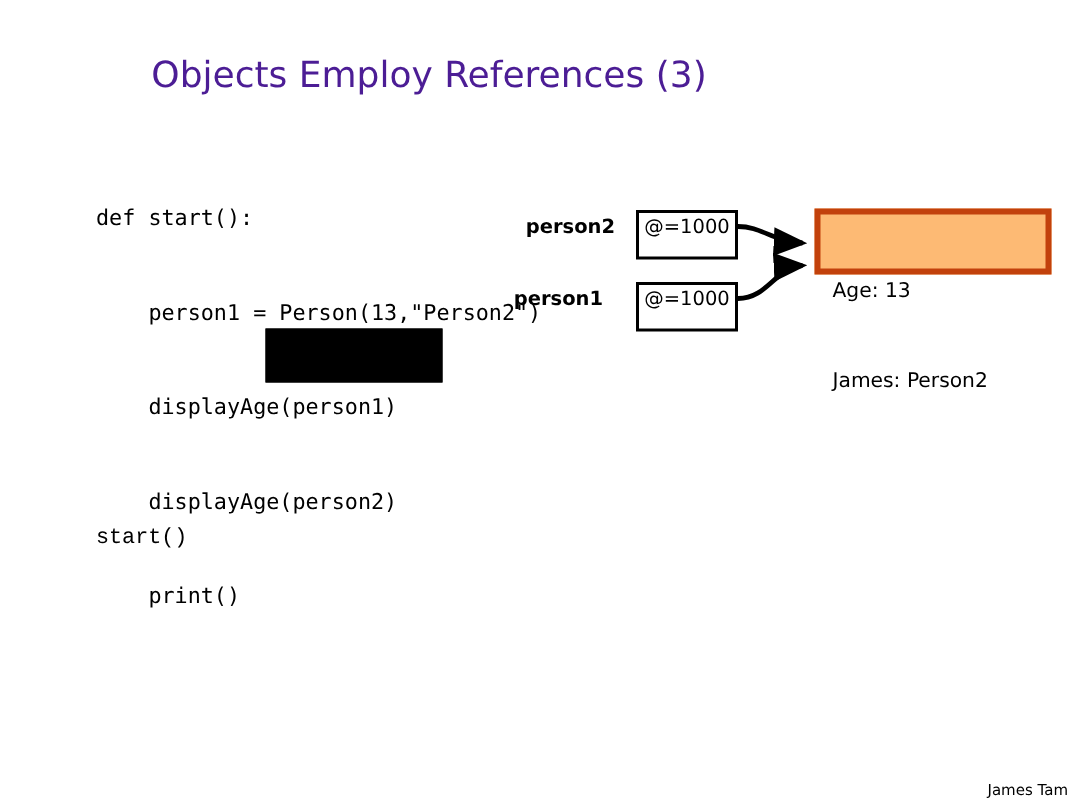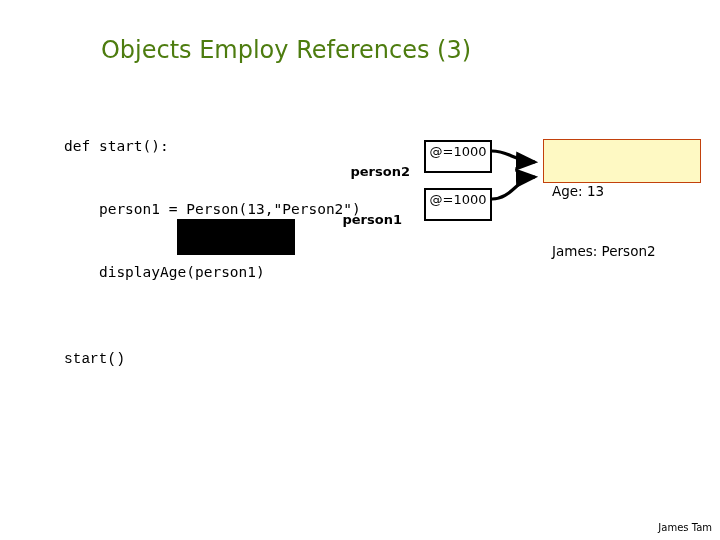--- a/index.html
+++ b/index.html
@@ -20,21 +20,21 @@
   
   #slide-title {
     position: absolute;
     left: 0;
     top: 36px;
     width: 572px;
     text-align: center;
     font-family: "DejaVu Sans", sans-serif;
     font-size: 24px;
     line-height: 28px;
-    color: #4d7c0f;
+    color: #4c1d95;
     white-space: pre;
   }
 
   
   #code-block {
     position: absolute;
     left: 64px;
     top: 94px;
     font-family: "DejaVu Sans Mono", monospace;
     font-size: 14.5px;
@@ -84,21 +84,20 @@
   
   .var-label {
     position: absolute;
     font-family: "DejaVu Sans", sans-serif;
     font-size: 13px;
     font-weight: bold;
     line-height: 16px;
     color: #000000;
     white-space: pre;
     text-align: right;
-    margin-top: 20px;
   }
   #label-person2 { left: 330px; top: 144px; width: 80px; }
   #label-person1 { left: 322px; top: 192px; width: 80px; }
 
   
   .ref-box {
     position: absolute;
     width: 68px;
     height: 33px;
     border: 2px solid #000000;
@@ -124,22 +123,22 @@
     line-height: 16px;
     color: #000000;
     white-space: pre;
   }
   #object-box {
     position: absolute;
     left: 543px;
     top: 139px;
     width: 158px;
     height: 44px;
-    background: #fef9c3;
-    border: 1px solid #c2410c;
+    background: #fdba74;
+    border: 4px solid #c2410c;
     box-sizing: border-box;
     padding: 1px 0 0 8px;
     font-family: "DejaVu Sans", sans-serif;
     font-size: 13.5px;
     line-height: 20px;
     color: #000000;
     white-space: pre;
   }
   #object-box .object-field {
     white-space: pre;
@@ -173,20 +172,22 @@
 <body>
 
 <div id="slide">
 
   <div id="slide-title">Objects Employ References (3)</div>
 
   <div id="code-block">
     <div class="code-line">def start():</div>
     <div class="code-line">    person1 = Person(13,"Person2")</div>
     <div class="code-line">    displayAge(person1)</div>
+    <div class="code-line">    displayAge(person2)</div>
+    <div class="code-line">    print()</div>
   </div>
 
   <div id="code-tail">start()</div>
 
   <div id="console-output">
     <div class="console-line">Person2 age 13</div>
     
   </div>
 
   <div class="var-label" id="label-person2">person2</div>

